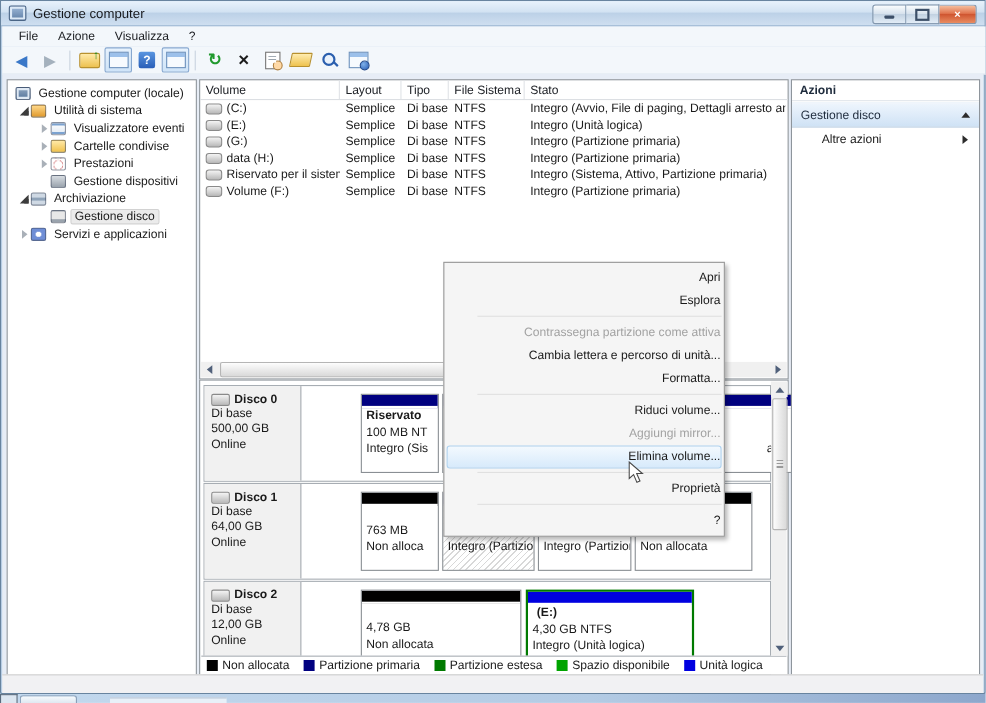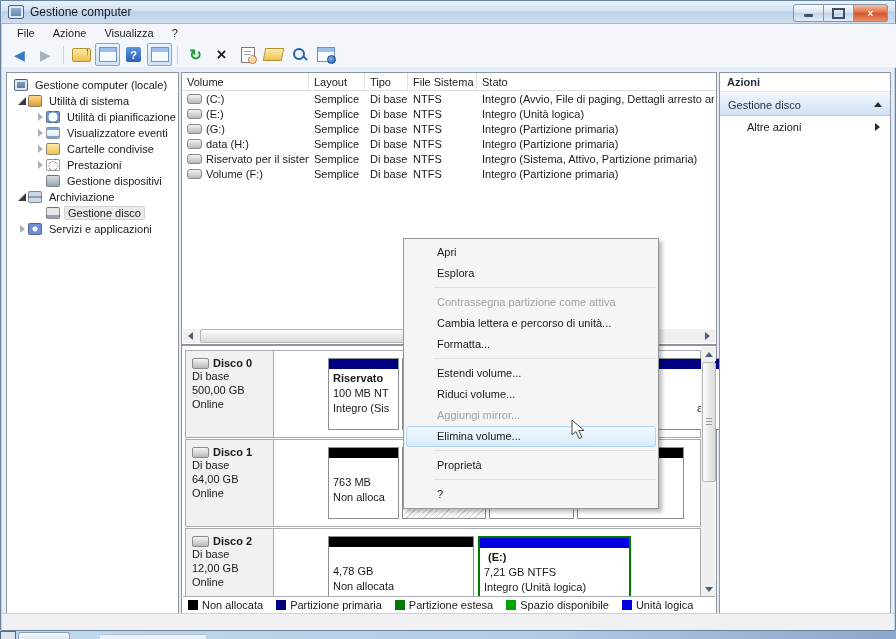--- a/index.html
+++ b/index.html
@@ -126,21 +126,21 @@
   .litem{display:flex;align-items:center;gap:4px;}
   .lsw{width:10px;height:10px;display:inline-block;}
   
   .act-title{height:18px;display:flex;align-items:center;font-weight:bold;padding-left:7px;border-bottom:1px solid #e2e6ec;color:#1e2b3c;}
   .act-section{height:21px;margin-top:1px;display:flex;align-items:center;justify-content:space-between;
                background:linear-gradient(#eef5fd,#cfe2f5);border-top:1px solid #e8f1fa;border-bottom:1px solid #b9cde2;padding:0 8px;}
   .act-sec-label{color:#1e2b3c;}
   .act-item{height:22px;display:flex;align-items:center;justify-content:space-between;padding:0 10px 0 27px;}
   
   .cmenu{position:absolute;left:403px;top:238px;width:254px;background:#f5f5f5;border:1px solid #979797;
-         box-shadow:3px 3px 4px rgba(0,0,0,.28);padding:3px 0;z-index:50;}
+         box-shadow:3px 3px 4px rgba(0,0,0,.28);padding:3px 0;z-index:50;text-align:right;}
   .mi{height:19px;line-height:19px;padding-left:30px;margin:0 2px;white-space:nowrap;border:1px solid transparent;border-radius:3px;}
   .mi.dis{color:#a2a2a2;}
   .mi.hl{background:linear-gradient(#f3f9fe,#d7eafb);border:1px solid #aed2f0;}
   .msep{height:1px;background:#e0e0e0;margin:3px 2px 4px 30px;}
   
   .cursor{position:absolute;left:571px;top:419px;z-index:60;}
   
   .tb-a{position:absolute;left:0px;top:631px;width:14px;height:8px;border:1px solid #5a6b7d;background:#dce6f0;border-bottom:none;}
   .tb-b{position:absolute;left:18px;top:632px;width:50px;height:7px;border:1px solid #8aa0b8;border-bottom:none;border-radius:3px 3px 0 0;background:linear-gradient(#f6fafd,#dbe6f0);}
   .tb-c{position:absolute;left:100px;top:634px;width:106px;height:5px;border-top:1px solid #b8c6d6;background:#e8f0f8;}
@@ -226,27 +226,20 @@
           <span class="tw">
               <span class="tw-e"></span>
             </span>
           <span class="tico c-tools"></span>
           <span class="tlabel">Utilità di sistema</span>
         </div>
         <div class="titem" style="padding-left:28px">
           <span class="tw">
               <span class="tw-c"></span>
             </span>
-          <span class="tico c-clock"></span>
-          <span class="tlabel">Utilità di pianificazione</span>
-        </div>
-        <div class="titem" style="padding-left:28px">
-          <span class="tw">
-              <span class="tw-c"></span>
-            </span>
           <span class="tico c-log"></span>
           <span class="tlabel">Visualizzatore eventi</span>
         </div>
         <div class="titem" style="padding-left:28px">
           <span class="tw">
               <span class="tw-c"></span>
             </span>
           <span class="tico c-folder"></span>
           <span class="tlabel">Cartelle condivise</span>
         </div>
@@ -444,21 +437,21 @@
         </div>
         <div class="part" style="left:94px;width:146px">
           <div class="pbar" style="background-color: rgb(0, 0, 0);"></div>
           <div class="pline"></div>
           <div class="pline">4,78 GB</div>
           <div class="pline">Non allocata</div>
         </div>
         <div class="part p-ext" style="left: 244px; width: 153px; border-color: rgb(0, 122, 0);">
           <div class="pbar" style="background-color: rgb(0, 0, 224);"></div>
           <div class="pline pname" style="padding-left:8px">(E:)</div>
-          <div class="pline">7,21 GB NTFS</div>
+          <div class="pline">4,30 GB NTFS</div>
           <div class="pline">Integro (Unità logica)</div>
         </div>
       </div>
 
       <div class="legend">
         <span class="litem">
             <span class="lsw" style="background-color: rgb(0, 0, 0);"></span>
             <span>Non allocata</span>
           </span>
         <span class="litem">
@@ -508,21 +501,20 @@
 </div>
 
 <div class="cmenu">
   <div class="mi">Apri</div>
   <div class="mi">Esplora</div>
   <div class="msep"></div>
   <div class="mi dis">Contrassegna partizione come attiva</div>
   <div class="mi">Cambia lettera e percorso di unità...</div>
   <div class="mi">Formatta...</div>
   <div class="msep"></div>
-  <div class="mi">Estendi volume...</div>
   <div class="mi">Riduci volume...</div>
   <div class="mi dis">Aggiungi mirror...</div>
   <div class="mi hl">Elimina volume...</div>
   <div class="msep"></div>
   <div class="mi">Proprietà</div>
   <div class="msep"></div>
   <div class="mi">?</div>
 </div>
 
 <div class="cursor">

